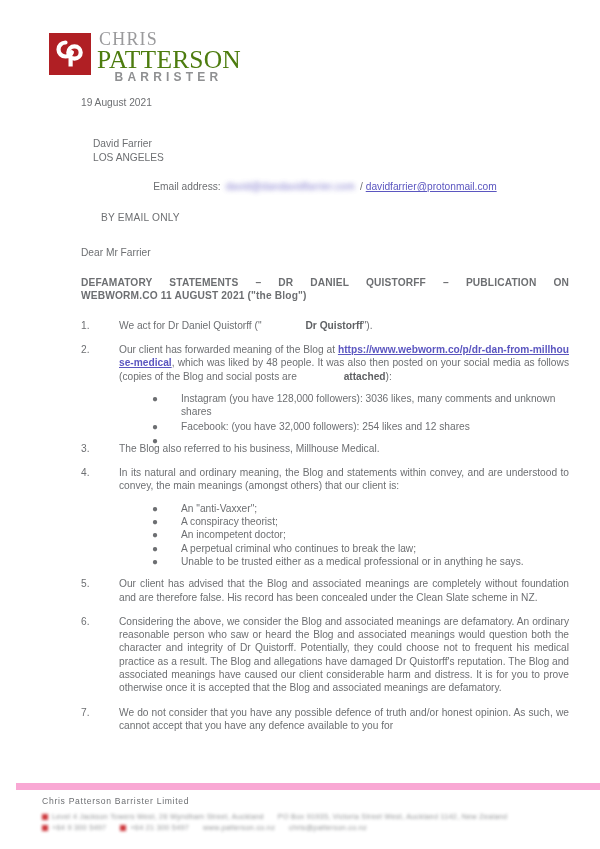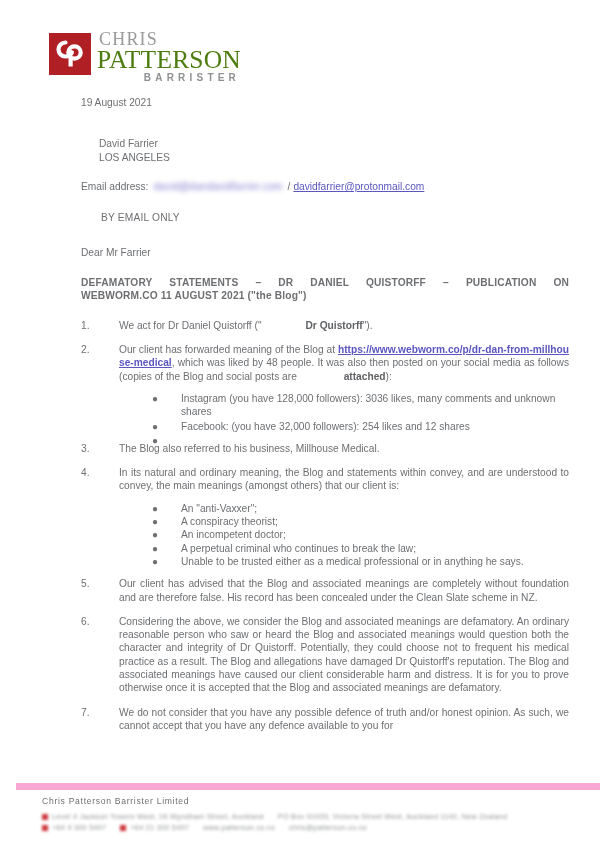--- a/index.html
+++ b/index.html
@@ -59,51 +59,52 @@
   .logo-patterson {
     font-family: "Liberation Serif", serif;
     font-size: 25.5px;
     letter-spacing: 0.2px;
     color: #4d7c0f;
     line-height: 24px;
     display: block;
   }
   .logo-barrister {
     font-family: "Liberation Sans", sans-serif;
-    font-size: 10px;
+    font-size: 12px;
     font-weight: bold;
     letter-spacing: 4.2px;
     color: #8f9092;
     line-height: 11px;
     display: block;
-    text-align: right;
+    text-align: center;
     padding-right: 1px;
   }
 
   
   .content {
     position: absolute;
     left: 65px;
     top: 96px;
     width: 488px;
     font-size: 10.2px;
     line-height: 13.2px;
     color: #6d6f72;
   }
 
   .date { margin: 0 0 28px 0; }
 
-  .addressee { margin: 0 0 16px 18px; }
+  .addressee { margin: 0 0 16px 12px; }
   .addressee div { line-height: 13.4px; }
 
   .email-line {
     margin: 0 0 18px 0;
     display: flex;
     align-items: baseline;
     flex-wrap: nowrap;
+    justify-content: center;
   }
   .email-label { white-space: nowrap; }
   .redacted-email {
     display: inline-block;
     margin: 0 2px 0 5px;
     color: #6b63c4;
     filter: blur(2.6px);
     opacity: .85;
     letter-spacing: .2px;
     user-select: none;

